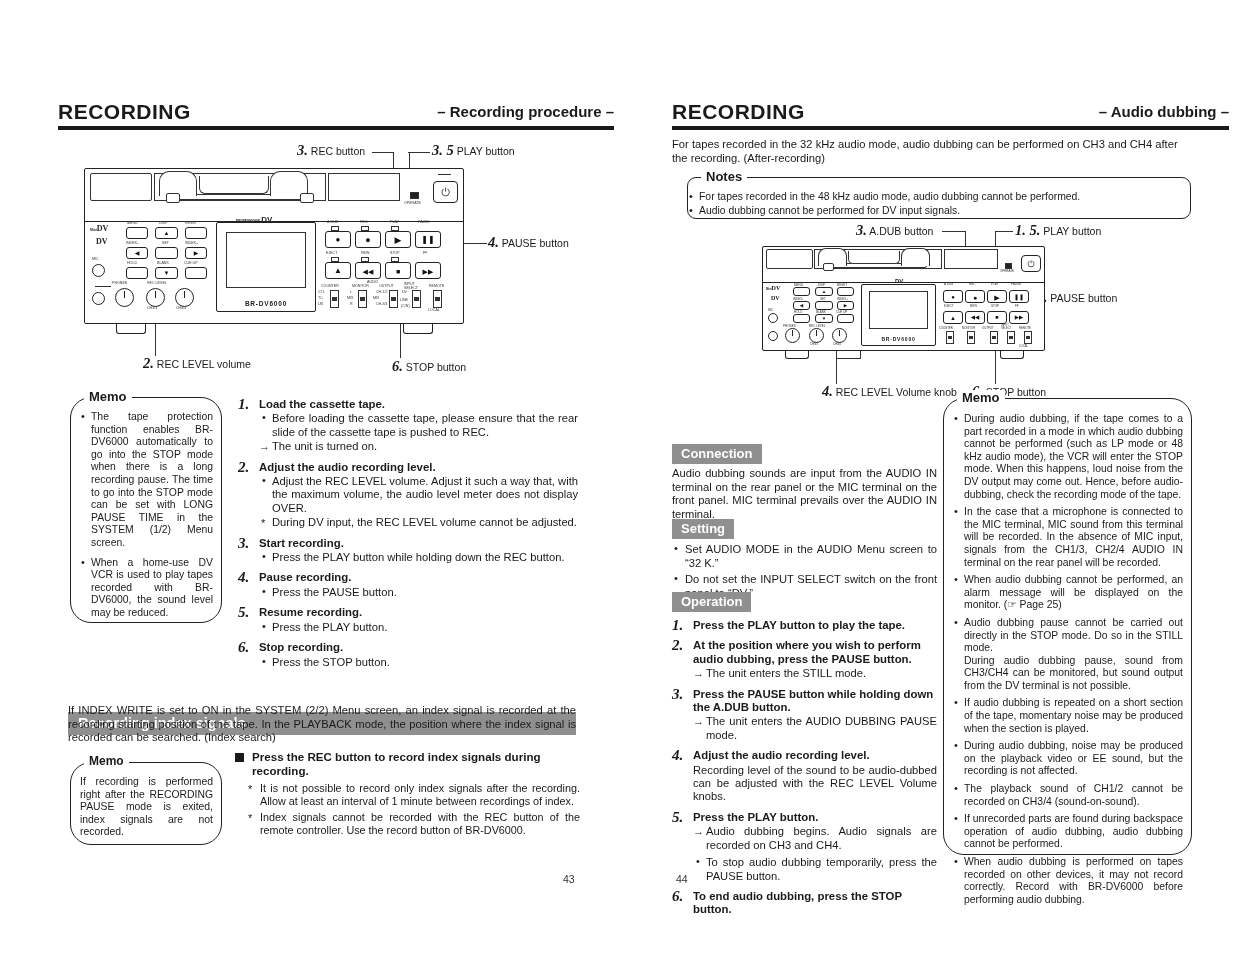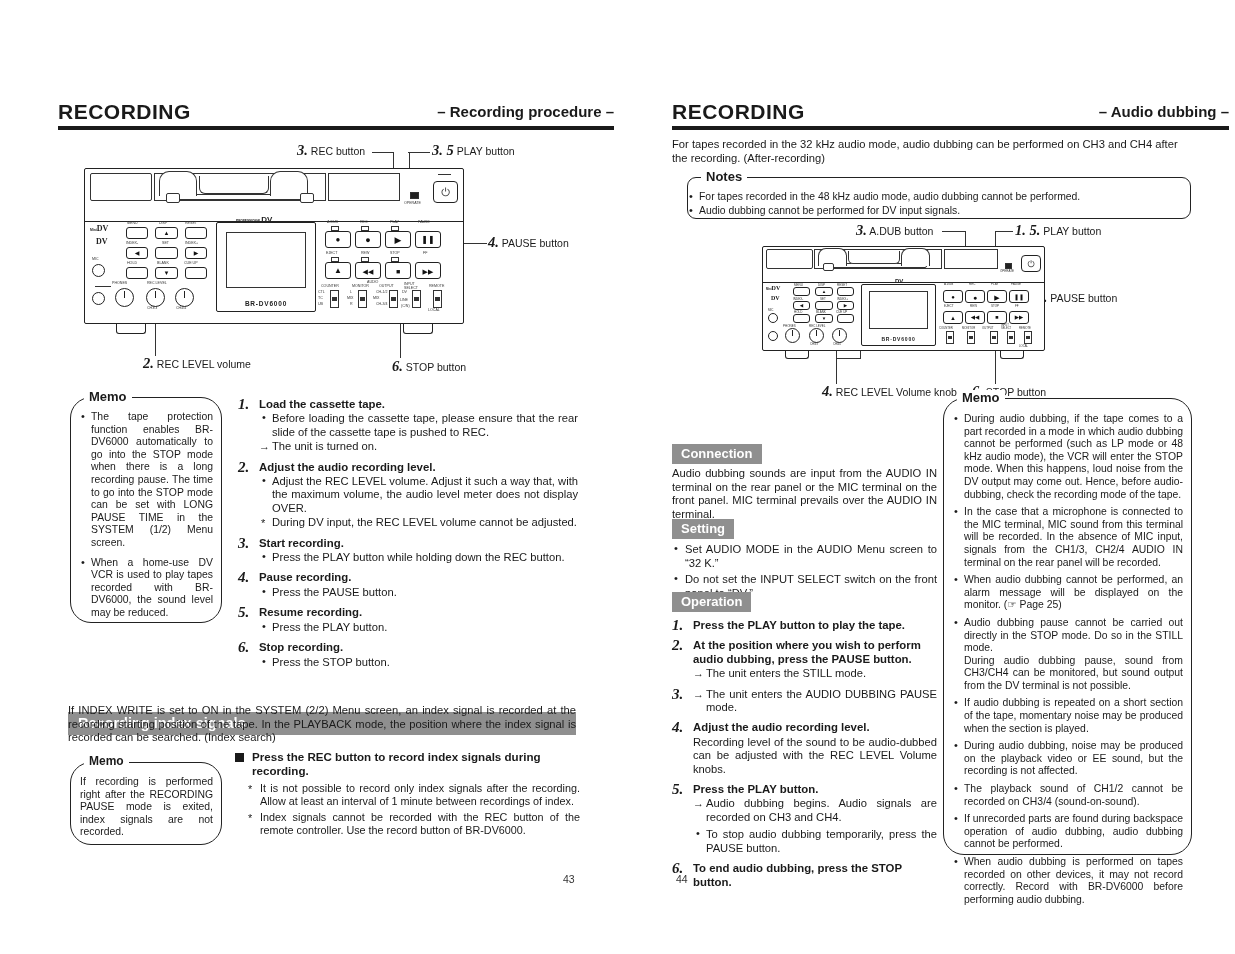--- a/index.html
+++ b/index.html
@@ -575,20 +575,21 @@
       </div>
       <div class="step">
         <span class="sn">2.</span>
         <div class="sh">At the position where you wish to perform audio dubbing, press the PAUSE button.</div>
         <ul>
           <li class="arw">The unit enters the STILL mode.</li>
         </ul>
       </div>
       <div class="step">
         <span class="sn">3.</span>
+        <div class="sh">Press the PAUSE button while holding down the A.DUB button.</div>
         <ul>
           <li class="arw">The unit enters the AUDIO DUBBING PAUSE mode.</li>
         </ul>
       </div>
       <div class="step">
         <span class="sn">4.</span>
         <div class="sh">Adjust the audio recording level.</div>
         <ul>
           <li class="plain">Recording level of the sound to be audio-dubbed can be adjusted with the REC LEVEL Volume knobs.</li>
         </ul>

